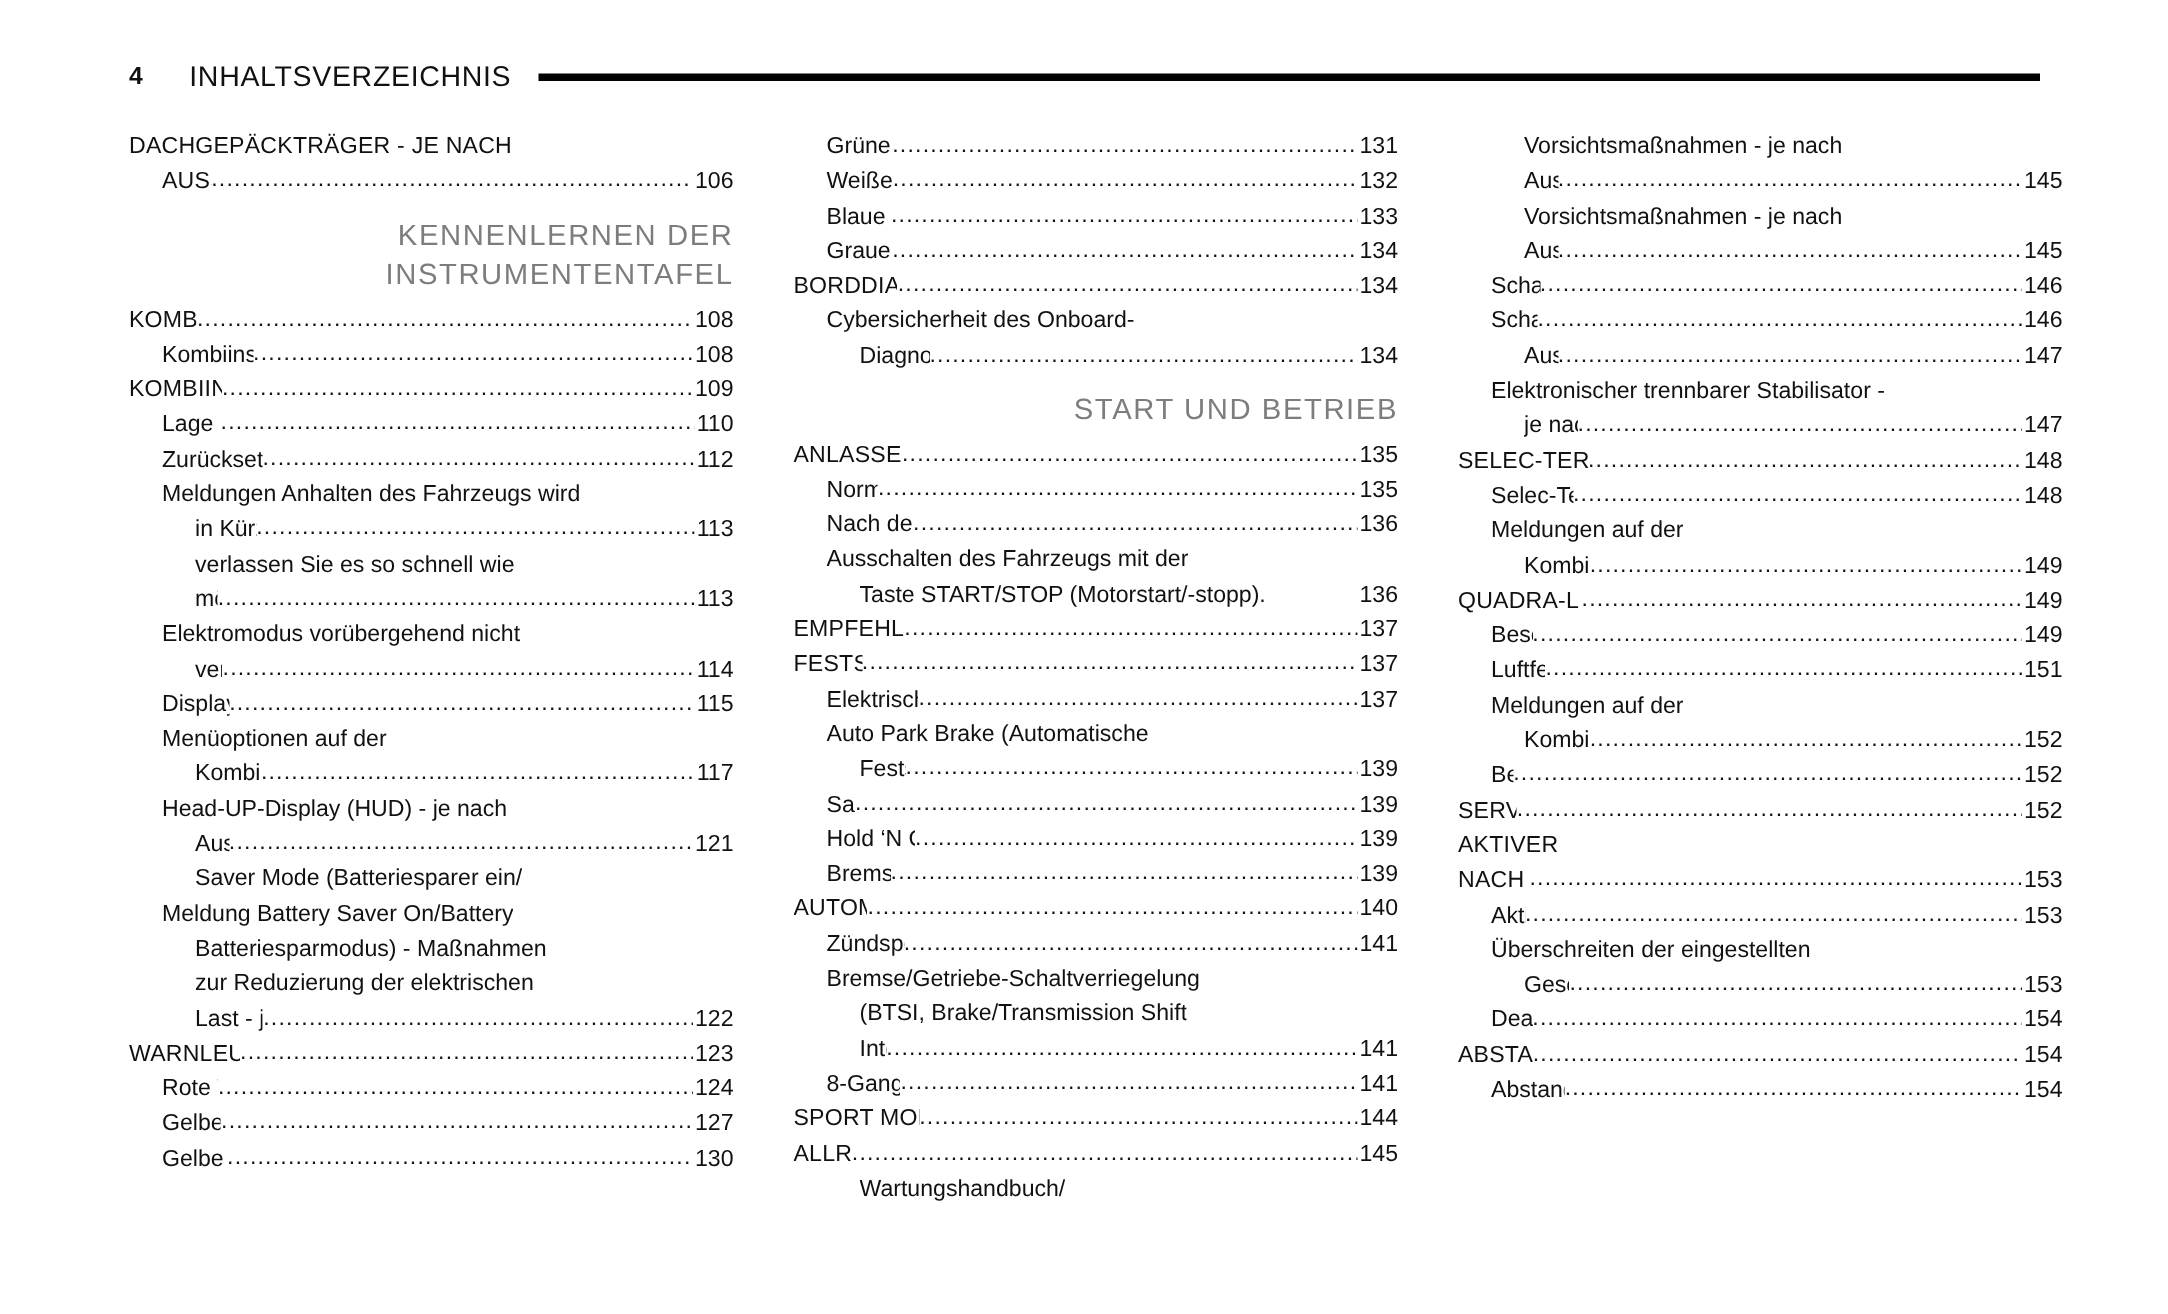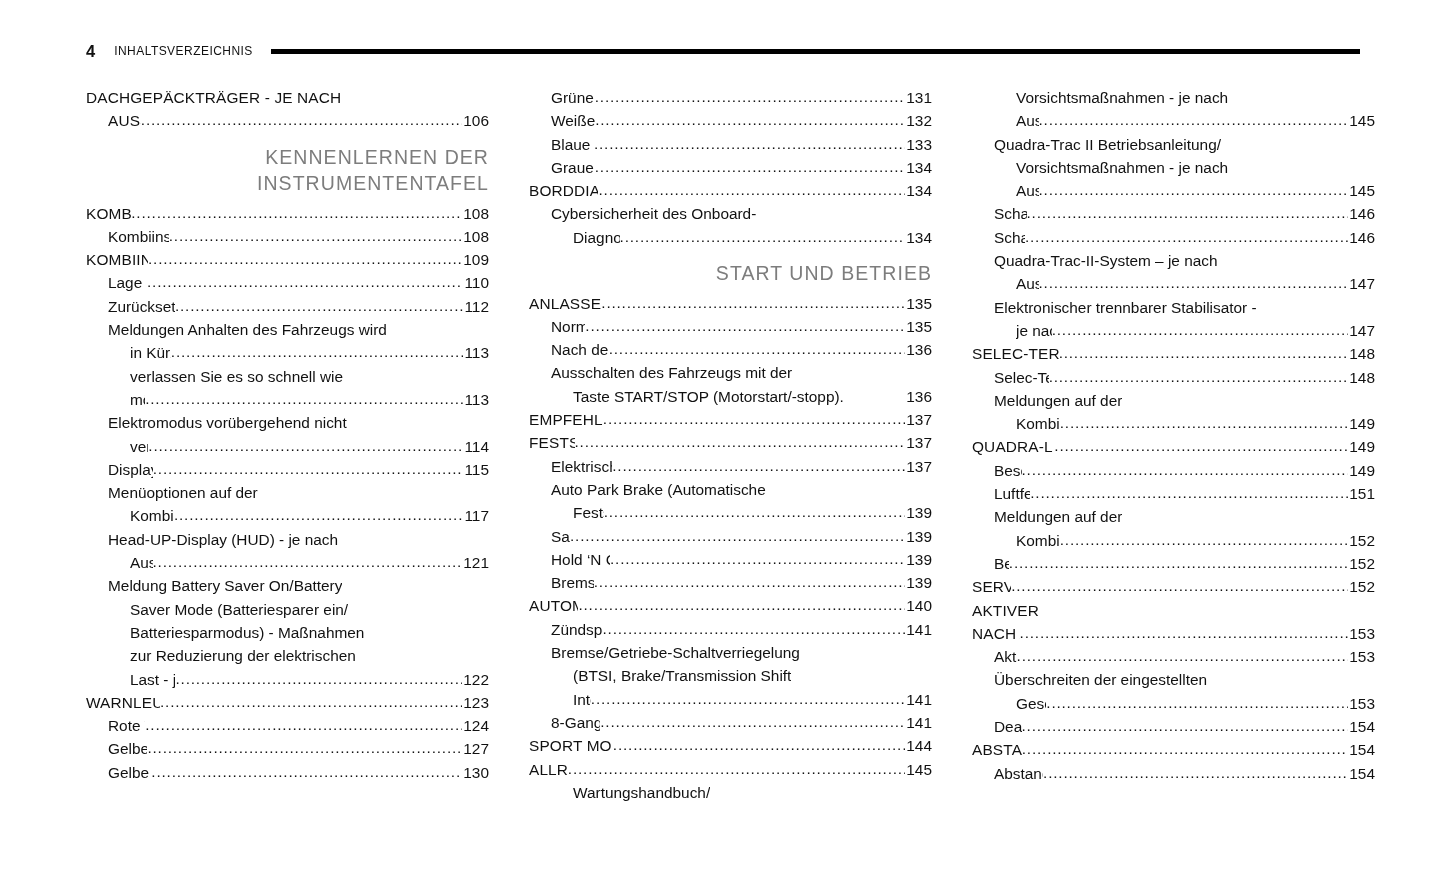--- a/index.html
+++ b/index.html
@@ -34,26 +34,27 @@
   }
   .page-number {
     font-size: 16.5px;
     font-weight: bold;
     color: #111111;
     letter-spacing: 0px;
     line-height: 1;
     margin-right: 19px;
   }
   .header-title {
-    font-size: 12px;
+    font-size: 19px;
     font-weight: normal;
     color: #111111;
     letter-spacing: 0.45px;
     line-height: 1;
     white-space: nowrap;
+    margin-left: 12px;
   }
   .header-rule {
     flex: 1 1 auto;
     height: 5px;
     background: #000000;
     margin-left: 18px;
     margin-top: 1px;
   }
 
   
@@ -231,25 +232,25 @@
           <div class="toc-entry cont lvl1">
             <span class="label">Head-UP-Display (HUD) - je nach</span>
           </div>
           <div class="toc-entry lvl2">
             <span class="label">Ausstattung</span>
             <span class="leader">............................................................................................................................................................................................................................</span>
             <span class="pagenum">121</span>
           </div>
         </div>
         <div>
+          <div class="toc-entry cont lvl2">
+            <span class="label">Saver Mode (Batteriesparer ein/</span>
+          </div>
           <div class="toc-entry cont lvl1">
             <span class="label">Meldung Battery Saver On/Battery</span>
-          </div>
-          <div class="toc-entry cont lvl2">
-            <span class="label">Saver Mode (Batteriesparer ein/</span>
           </div>
           <div class="toc-entry cont lvl2">
             <span class="label">Batteriesparmodus) - Maßnahmen</span>
           </div>
           <div class="toc-entry cont lvl2">
             <span class="label">zur Reduzierung der elektrischen</span>
           </div>
           <div class="toc-entry lvl2">
             <span class="label">Last - je nach Ausstattung</span>
             <span class="leader">............................................................................................................................................................................................................................</span>
@@ -474,23 +475,20 @@
           <div class="toc-entry cont lvl2">
             <span class="label">Vorsichtsmaßnahmen - je nach</span>
           </div>
           <div class="toc-entry lvl2">
             <span class="label">Ausstattung</span>
             <span class="leader">............................................................................................................................................................................................................................</span>
             <span class="pagenum">145</span>
           </div>
         </div>
         <div>
-          <div class="toc-entry cont lvl1">
-            <span class="label">Quadra-Trac II Betriebsanleitung/</span>
-          </div>
           <div class="toc-entry cont lvl2">
             <span class="label">Vorsichtsmaßnahmen - je nach</span>
           </div>
           <div class="toc-entry lvl2">
             <span class="label">Ausstattung</span>
             <span class="leader">............................................................................................................................................................................................................................</span>
             <span class="pagenum">145</span>
           </div>
         </div>
         <div>
@@ -501,23 +499,20 @@
           </div>
         </div>
         <div>
           <div class="toc-entry lvl1">
             <span class="label">Schaltvorgänge</span>
             <span class="leader">............................................................................................................................................................................................................................</span>
             <span class="pagenum">146</span>
           </div>
         </div>
         <div>
-          <div class="toc-entry cont lvl1">
-            <span class="label">Quadra-Trac-II-System – je nach</span>
-          </div>
           <div class="toc-entry lvl2">
             <span class="label">Ausstattung</span>
             <span class="leader">............................................................................................................................................................................................................................</span>
             <span class="pagenum">147</span>
           </div>
         </div>
         <div>
           <div class="toc-entry cont lvl1">
             <span class="label">Elektronischer trennbarer Stabilisator -</span>
           </div>

